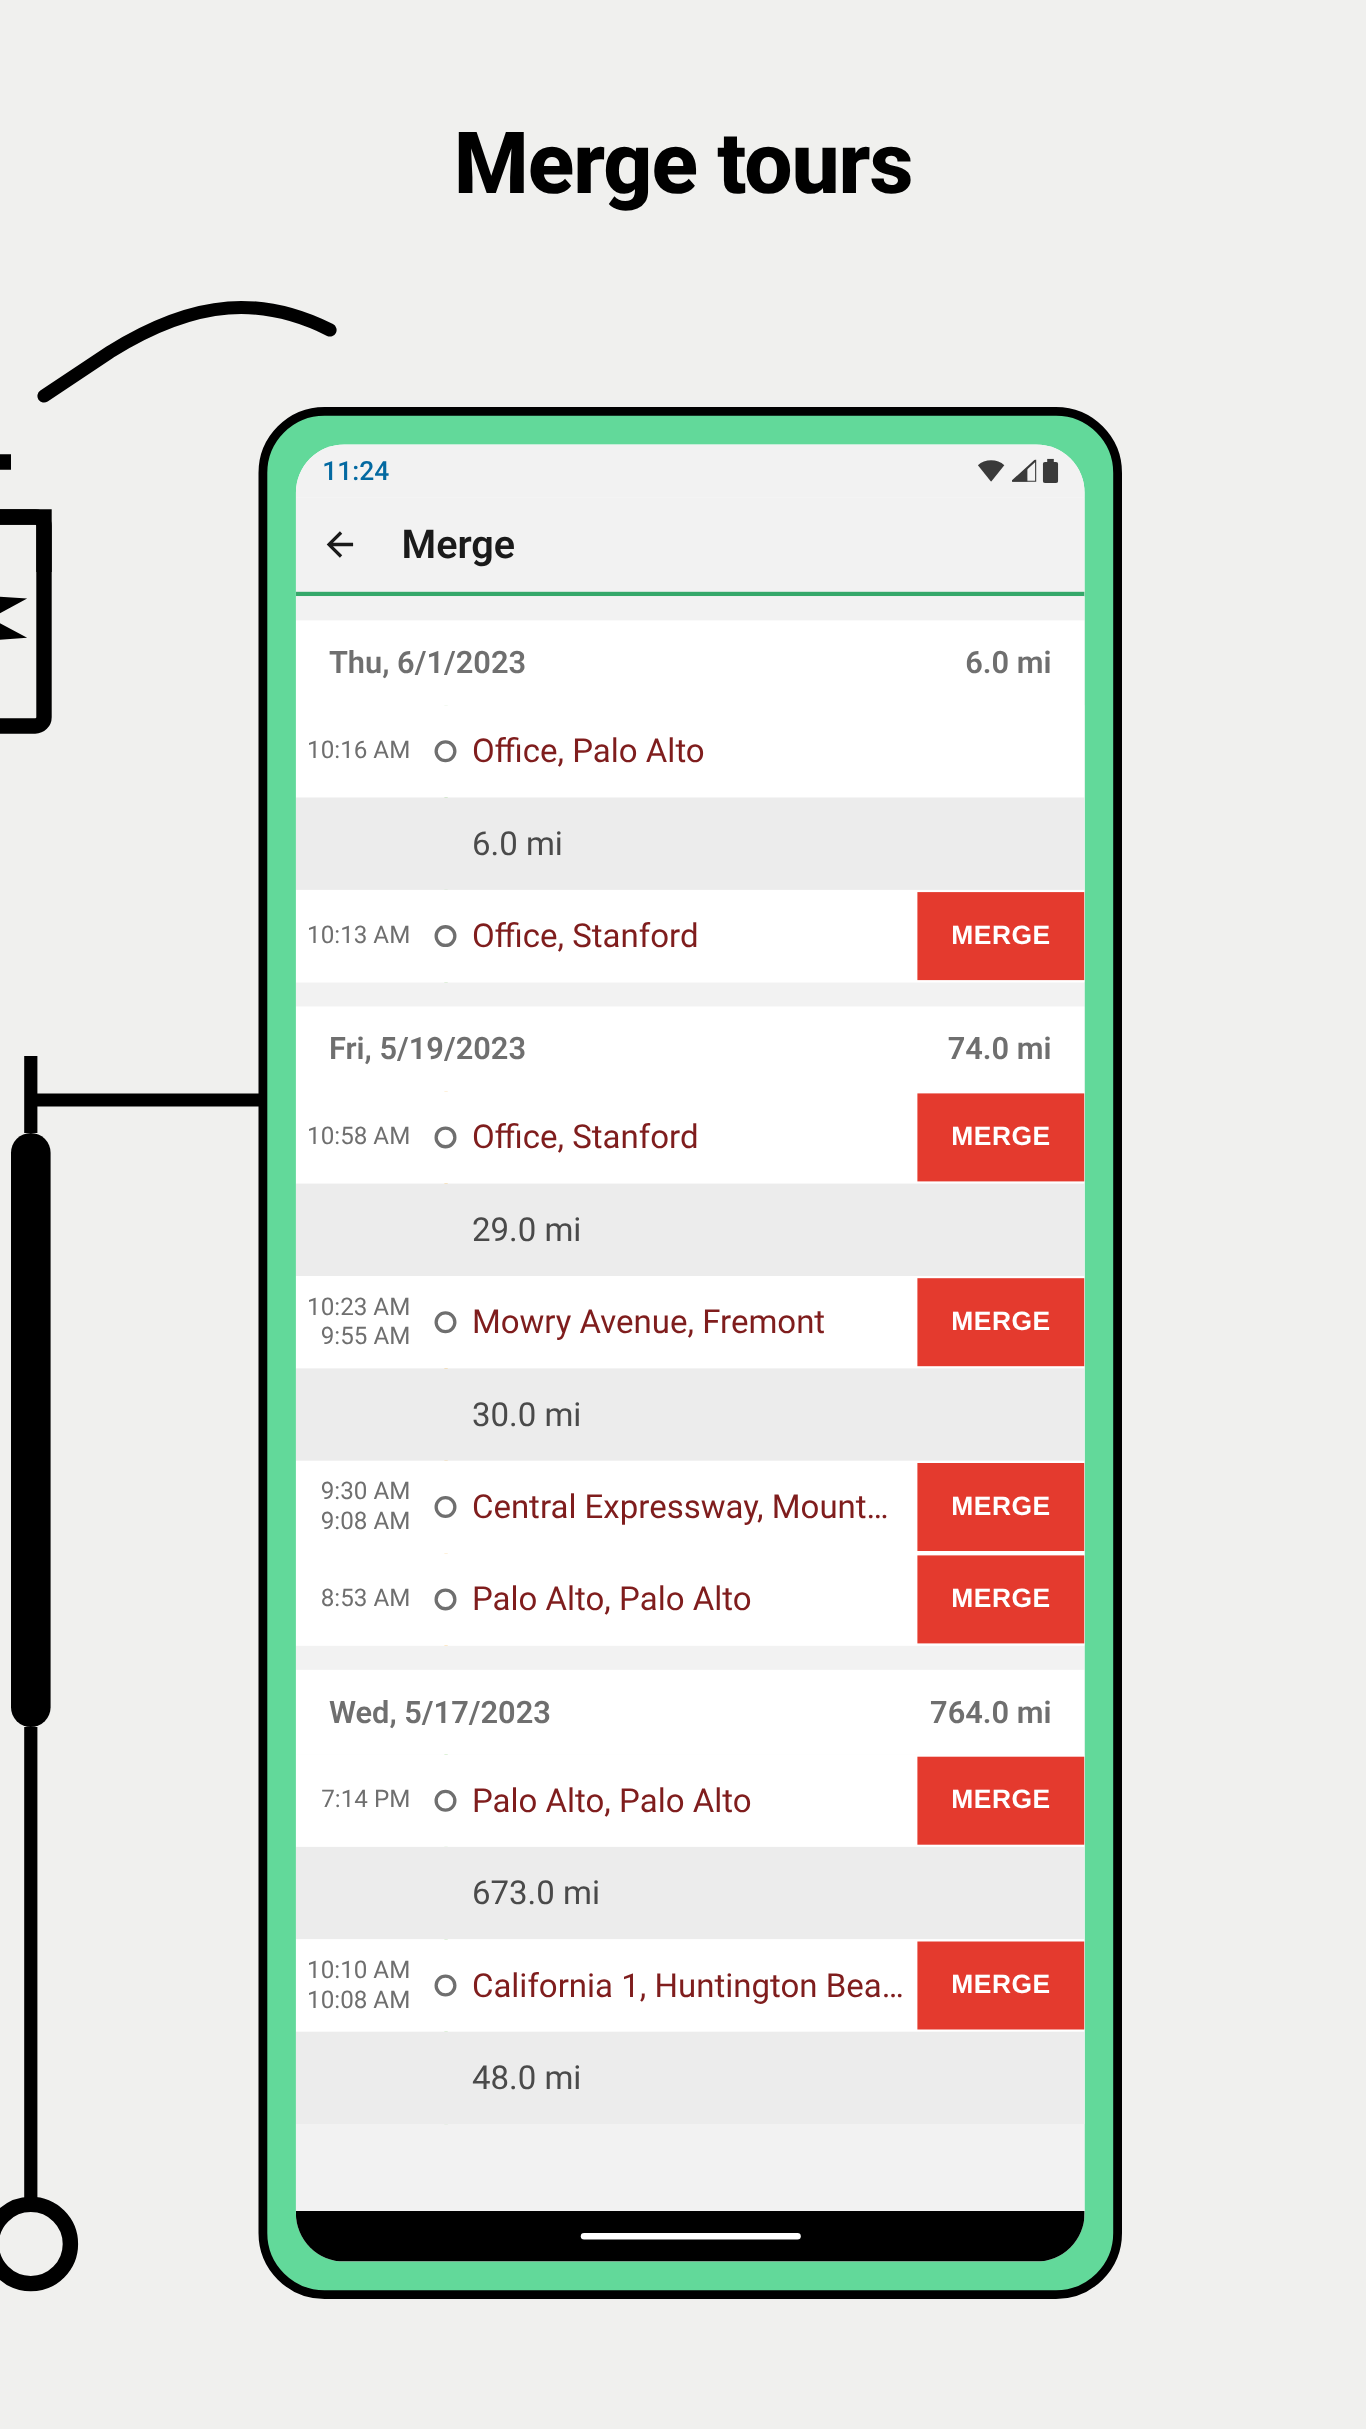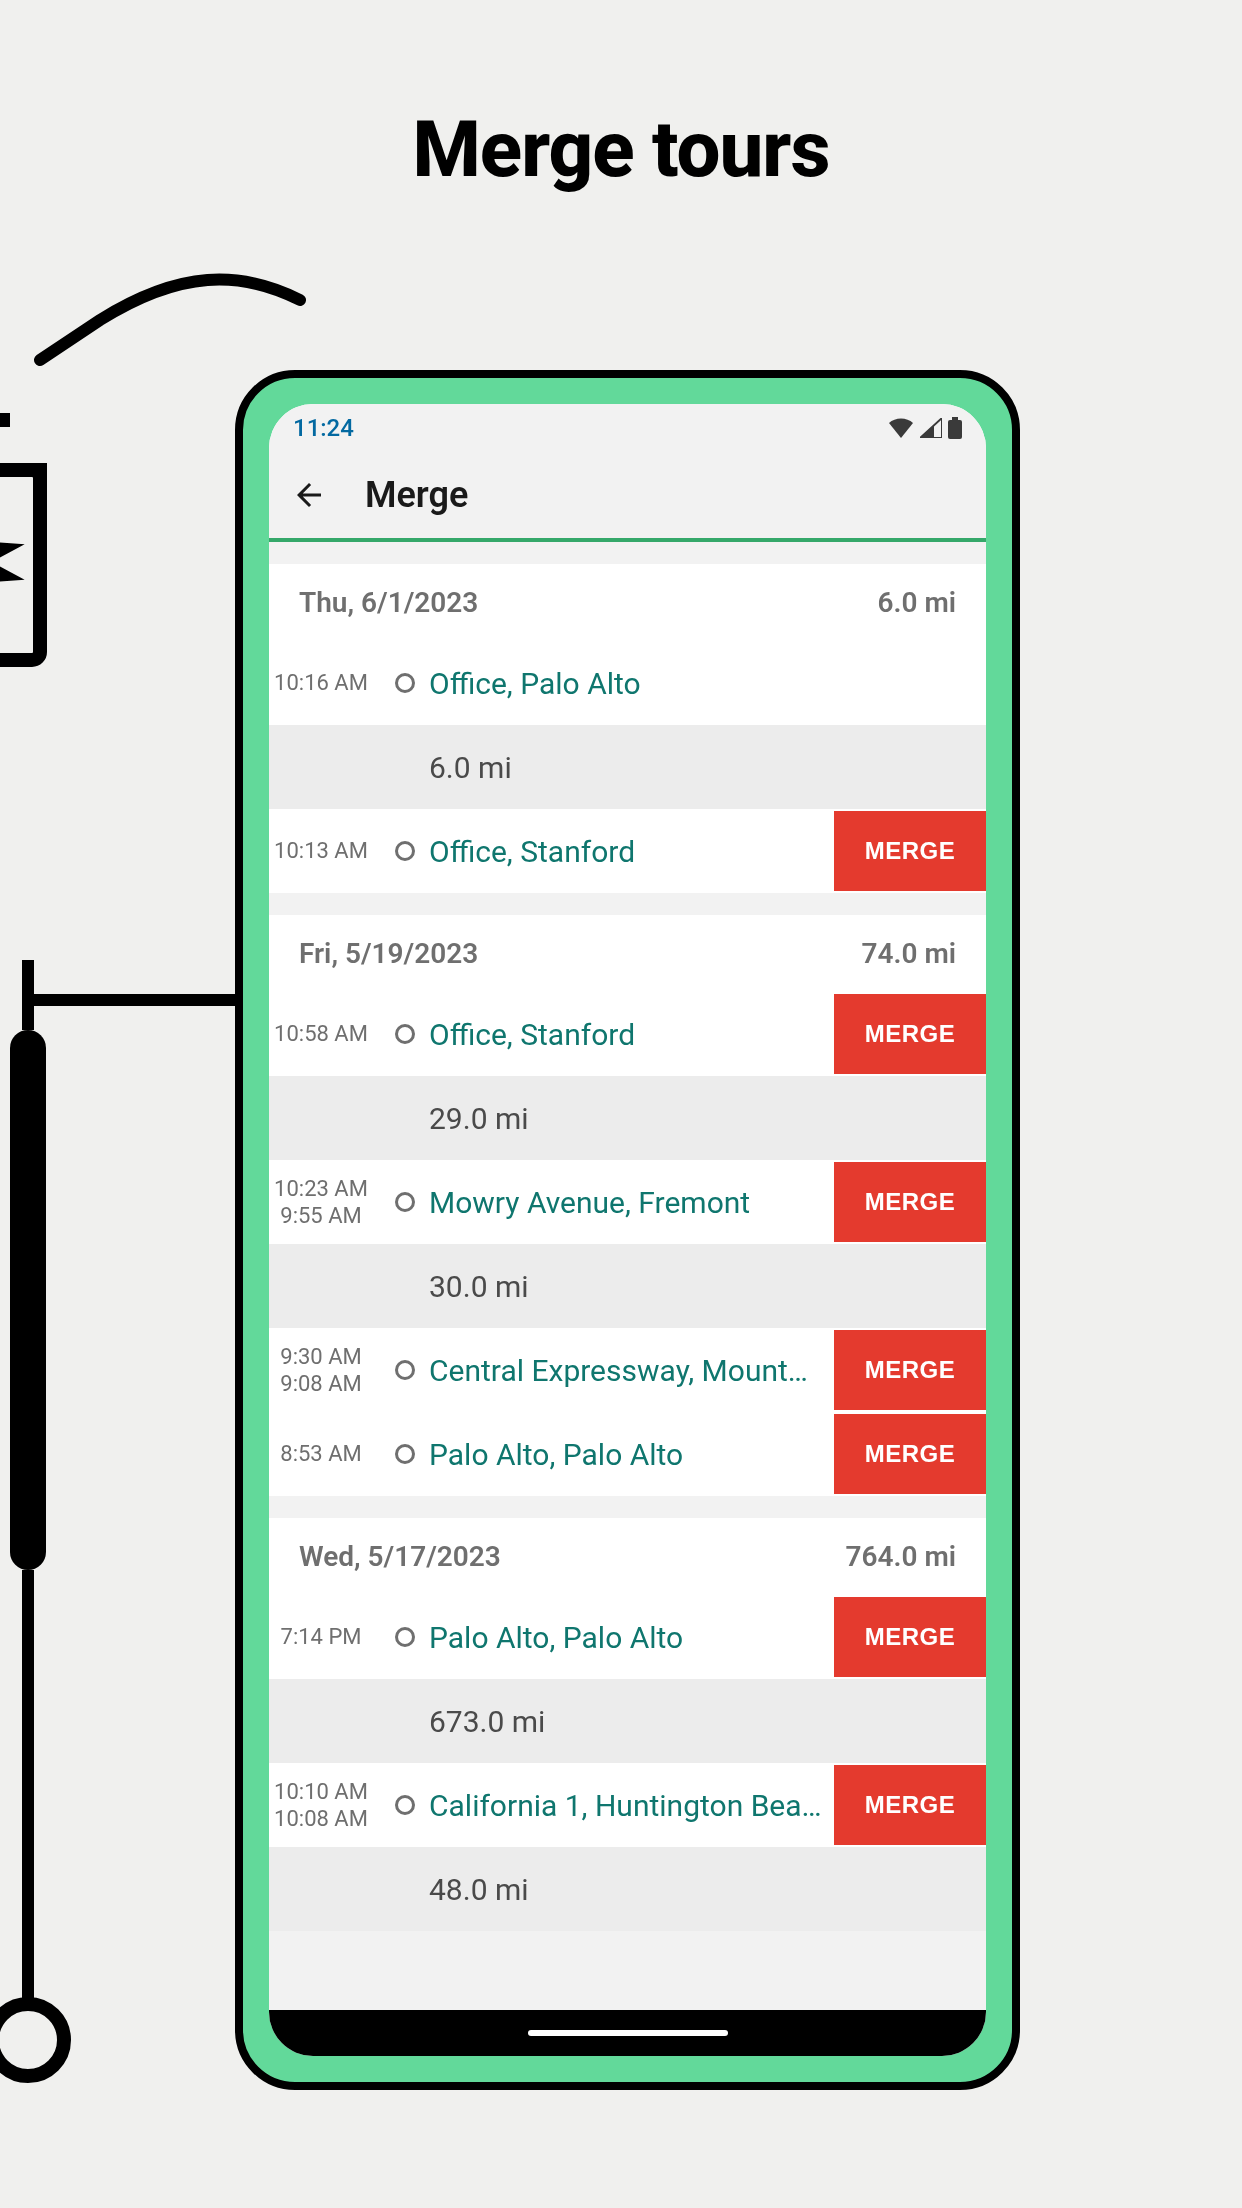--- a/index.html
+++ b/index.html
@@ -137,21 +137,21 @@
 .stop-row {
   display: flex;
   align-items: center;
   height: 84px;
   background: #fff;
 }
 
 .time-col {
   width: 112px;
   padding-right: 8px;
-  text-align: center;
+  text-align: right;
   font-size: 22px;
   color: #6f6f6f;
   line-height: 1.25;
   display: flex;
   flex-direction: column;
   justify-content: center;
 }
 
 .dot-col {
   width: 48px;
@@ -161,21 +161,21 @@
 .dot {
   width: 20px; height: 20px;
   border: 3px solid #6f6f6f;
   border-radius: 50%;
   background: #fff;
 }
 
 .place {
   flex: 1;
   font-size: 30px;
-  color: #0f766e;
+  color: #7f1d1d;
   white-space: nowrap;
   overflow: hidden;
   text-overflow: ellipsis;
   padding-right: 10px;
 }
 
 .merge-btn {
   width: 152px;
   height: 80px;
   border: none;

